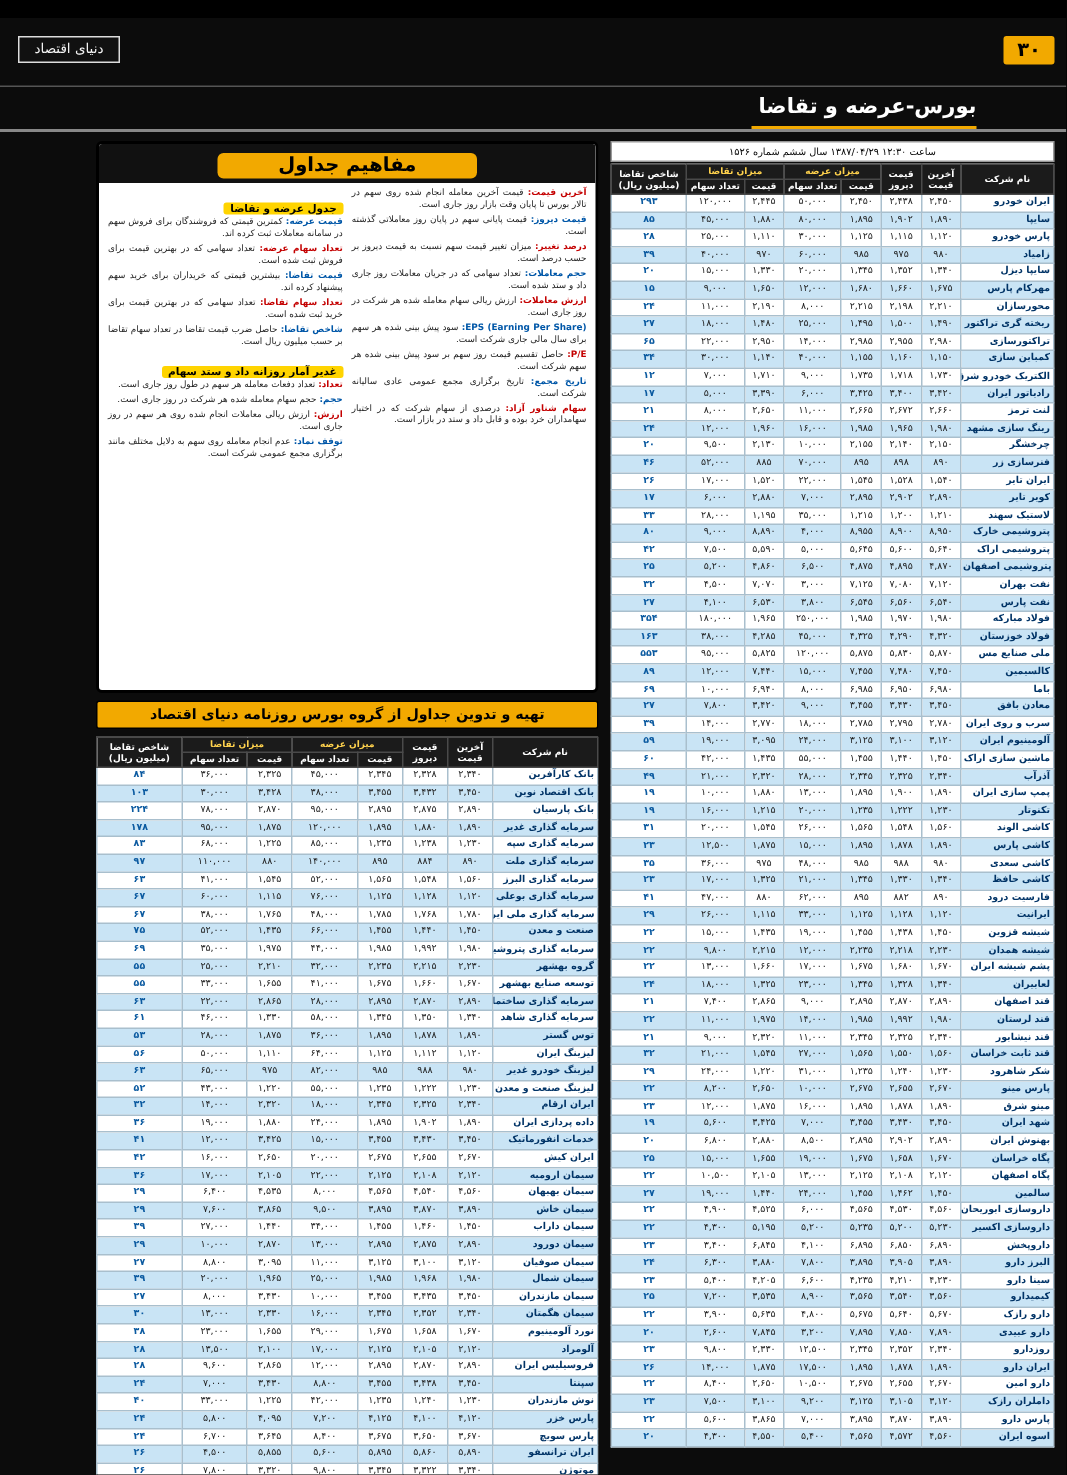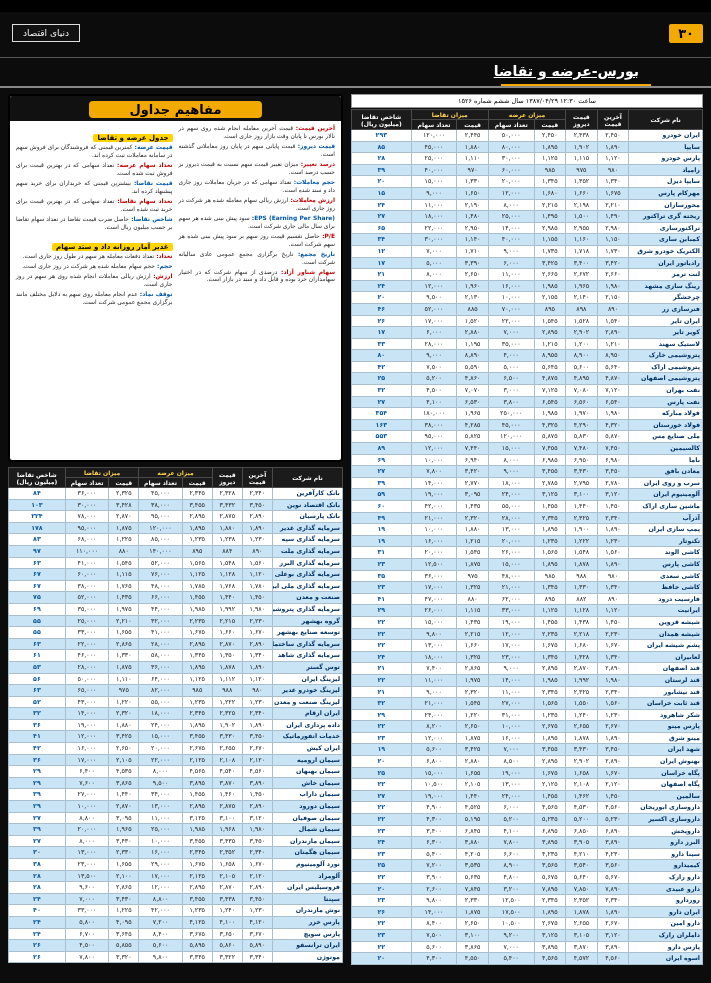--- a/index.html
+++ b/index.html
@@ -7,26 +7,26 @@
   body { font-family:"DejaVu Sans", sans-serif; }
   .page { position:relative; width:711px; height:983px; background:#0c0c0c; overflow:hidden; margin:12px auto; color:#fff; }
 
   
   .topbar { position:relative; height:46px; border-bottom:1px solid #555; }
   .pagenum { position:absolute; top:12px; right:8px; background:#f2a900; color:#000; font-weight:bold;
              font-size:13px; padding:2px 9px; border-radius:2px; }
   .nameplate { position:absolute; top:12px; left:12px; border:1px solid #ddd; color:#f5f5f5;
                font-size:9px; padding:3px 10px; letter-spacing:1px; background:#111; }
   .titlebar { position:relative; height:30px; border-bottom:2px solid #888; }
-  .section-title { position:absolute; top:5px; right:72px; color:#fff; font-weight:bold; font-size:14px;text-decoration:underline; }
+  .section-title { position:absolute; top:5px; right:60px; color:#fff; font-weight:bold; font-size:14px; }
   .title-accent { position:absolute; top:26px; right:60px; width:150px; height:2px; background:#f2a900; }
 
   
   .content { display:flex; flex-direction:row; gap:8px; padding:6px 8px 8px 8px; height:903px; }
-  .col-left { width:352px; overflow:hidden; }
+  .col-left { width:296px; overflow:hidden; }
   .col-right { width:335px; overflow:hidden; display:flex; flex-direction:column; gap:5px; }
 
   .dateline { background:#fff; color:#000; font-size:6.5px; padding:2px 4px; border:1px solid #999;
               text-align:center; direction:rtl; margin-bottom:1px; }
 
   
   table.stock { width:100%; border-collapse:collapse; table-layout:fixed; direction:rtl; background:#fff; }
   table.stock th { background:#1b1b1b; color:#fff; font-size:6px; font-weight:bold;
                    border:1px solid #4a4a4a; padding:1px; text-align:center; }
   table.stock th.grp { color:#ffd24d; }
@@ -854,20 +854,21 @@
               <p class="term"><b class="tname" style="color: rgb(0, 87, 168);">شاخص تقاضا: </b>حاصل ضرب قیمت تقاضا در تعداد سهام تقاضا بر حسب میلیون ریال است.</p>
               <div><span class="sect-head">غدیر آمار روزانه داد و ستد سهام</span></div>
               <p class="term"><b class="tname" style="color: rgb(196, 0, 0);">تعداد: </b>تعداد دفعات معامله هر سهم در طول روز جاری است.</p>
               <p class="term"><b class="tname" style="color: rgb(0, 87, 168);">حجم: </b>حجم سهام معامله شده هر شرکت در روز جاری است.</p>
               <p class="term"><b class="tname" style="color: rgb(196, 0, 0);">ارزش: </b>ارزش ریالی معاملات انجام شده روی هر سهم در روز جاری است.</p>
               <p class="term"><b class="tname" style="color: rgb(0, 87, 168);">توقف نماد: </b>عدم انجام معامله روی سهم به دلایل مختلف مانند برگزاری مجمع عمومی شرکت است.</p>
             </div>
         </div>
       </div>
 
+      <div class="banner">تهیه و تدوین جداول از گروه بورس روزنامه دنیای اقتصاد</div>
 
       <div class="rtable-wrap">
         <table class="stock">
           <colgroup>
             <col style="width:21%">
               <col style="width:9%">
               <col style="width:9%">
             <col style="width:9%">
               <col style="width:13%">
               <col style="width:9%">

